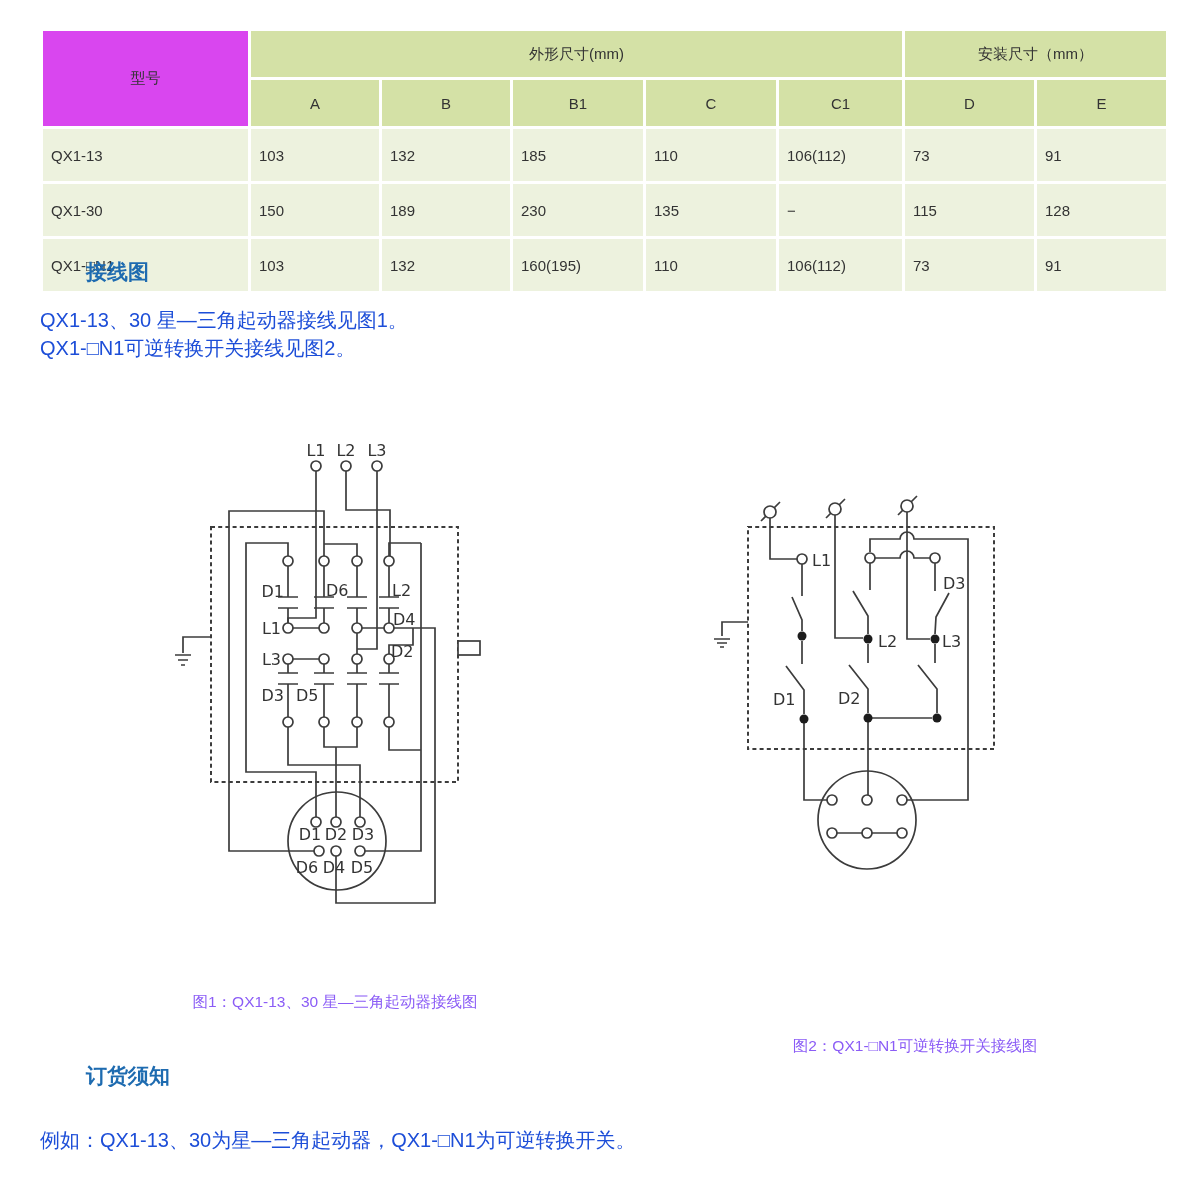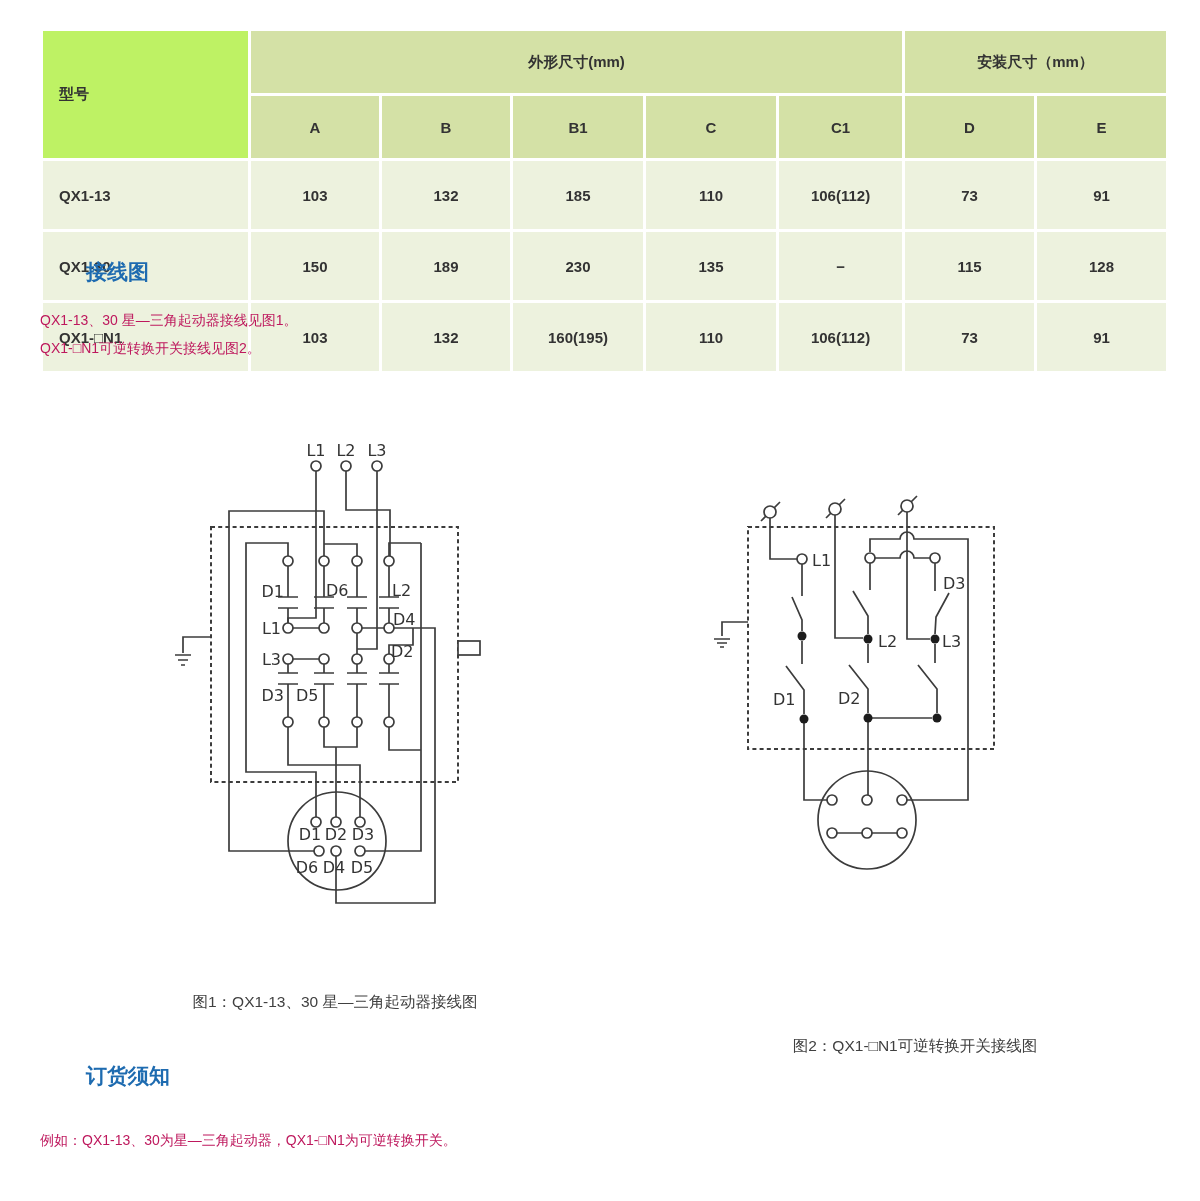--- a/index.html
+++ b/index.html
@@ -1,30 +1,30 @@
 <!DOCTYPE html>
 <html><head>
 <meta charset="utf-8">
 <style>
   html,body{margin:0;padding:0;background:#ffffff;}
   body{font-family:"Liberation Sans","DejaVu Sans",sans-serif;color:#333;}
   .page{position:relative;width:1200px;height:1201px;background:#fff;overflow:hidden;}
 
   
   table.dims{position:absolute;left:40px;top:28px;width:1120px;border-collapse:separate;border-spacing:3px;table-layout:fixed;}
-  table.dims td,table.dims th{font-weight:bold;font-size:15px;color:#333;padding:16px;}
+  table.dims td,table.dims th{font-weight:normal;font-size:15px;color:#333;padding:8px;}
   .hd{background:#d4e1a6;text-align:center;vertical-align:middle;height:30px;}
-  .hd-model{background:#bef264;text-align:left;padding-left:14px;vertical-align:middle;}
-  .bd{background:#edf2de;text-align:center;vertical-align:middle;height:36px;}
+  .hd-model{background:#d946ef;text-align:center;padding-left:14px;vertical-align:middle;}
+  .bd{background:#edf2de;text-align:left;vertical-align:middle;height:36px;}
   .bd-model{background:#edf2de;text-align:left;padding-left:14px;vertical-align:middle;height:30px;margin-top:48px;}
 
   
   .sec-title{position:absolute;left:40px;font-size:21px;font-weight:bold;color:#1e6bb0;margin-left:46px;}
-  .para{position:absolute;left:40px;font-size:14px;color:#be185d;line-height:28px;}
-  .caption{position:absolute;font-size:15.5px;color:#404040;text-align:center;}
+  .para{position:absolute;left:40px;font-size:20px;color:#1d4ed8;line-height:28px;}
+  .caption{position:absolute;font-size:15.5px;color:#8b5cf6;text-align:center;}
 
   
   svg.diagrams{position:absolute;left:0;top:0;}
   .wire{fill:none;stroke:#3c3c3c;stroke-width:1.7;}
   .dashedbox{fill:none;stroke:#3c3c3c;stroke-width:2;stroke-dasharray:4 3.2;}
   .term{fill:#ffffff;stroke:#3c3c3c;stroke-width:1.7;}
   .dot{fill:#1c1c1c;stroke:none;}
   .motor{fill:none;stroke:#3c3c3c;stroke-width:1.7;}
   .blockrect{fill:#ffffff;stroke:#3c3c3c;stroke-width:1.7;}
   svg text{font-family:"DejaVu Sans","Liberation Sans",sans-serif;font-size:16px;fill:#333;}

